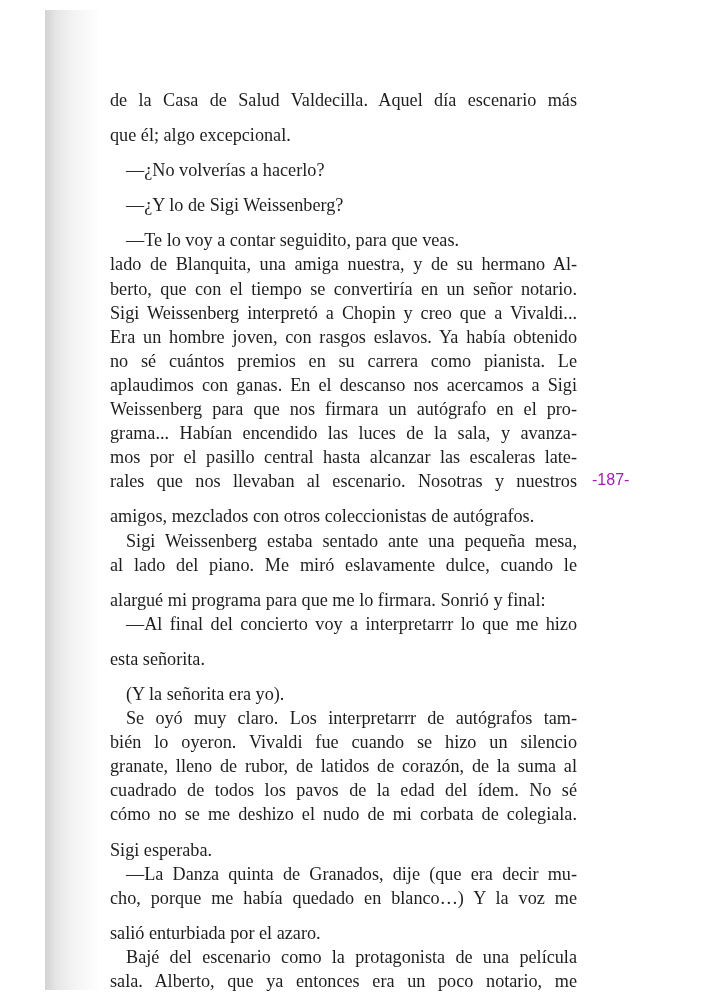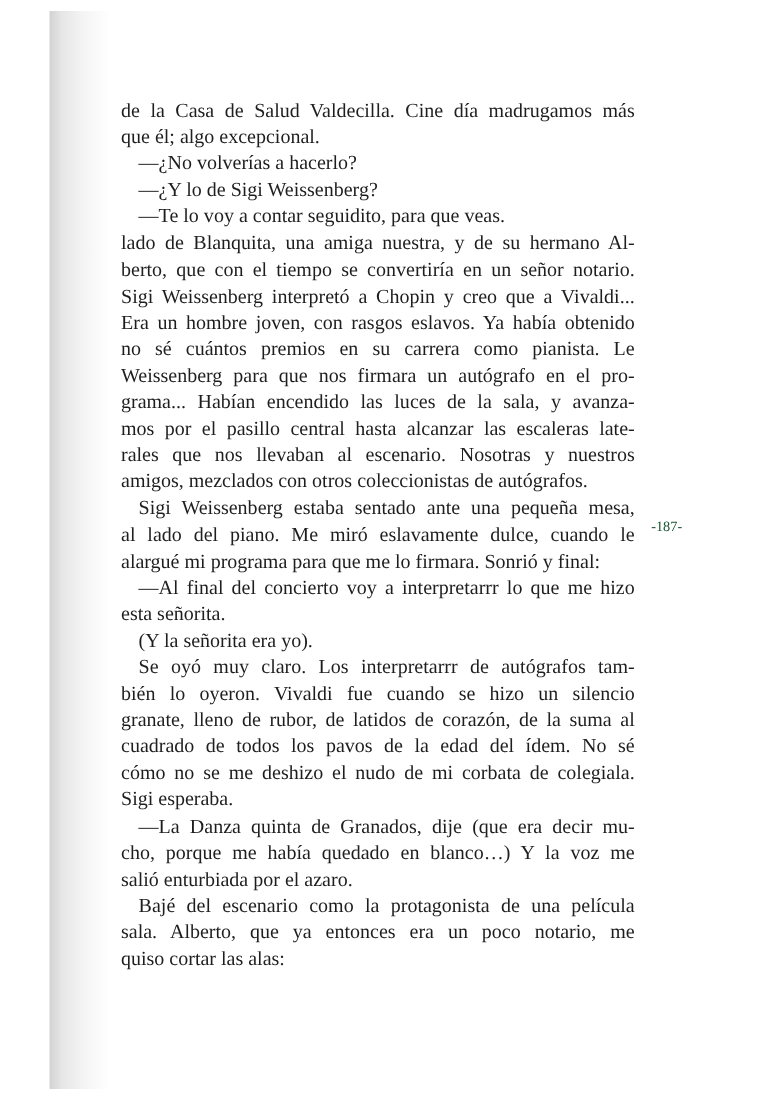--- a/index.html
+++ b/index.html
@@ -11,44 +11,45 @@
     }
     .edge-shade {
       position: absolute; left: 45px; top: 10px; width: 55px; height: 980px;
       background: linear-gradient(to right, #d2d2d2 0%, #e6e6e6 20%, #f4f4f4 55%, #ffffff 100%);
     }
     .page-text {
       position: absolute; left: 110px; top: 88px; width: 467px;
       font-size: 18.2px; line-height: 24.1px;
     }
     .line { display: block; white-space: nowrap; text-align: justify; text-align-last: justify; height: 24.1px; }
-    .line.last { text-align-last: left; }
+    .line.last { text-align-last: left; margin-top: 11px; }
     .line.indent { padding-left: 16px; }
     .page-number {
       position: absolute; left: 592px; top: 471px;
-      font-family: Liberation Serif, serif;
-      font-size: 13px; color: #14532d;
+      font-family: Liberation Sans, sans-serif;
+      font-size: 16px; color: #a21caf;
     }
   </style>
 </head>
 <body>
 
 <div class="edge-shade"></div>
 
 <div class="page-text" id="page-text">
-    <span class="line">de la Casa de Salud Valdecilla. Cine día madrugamos más</span>
+    <span class="line">de la Casa de Salud Valdecilla. Aquel día escenario más</span>
     <span class="line last">que él; algo excepcional.</span>
     <span class="line indent last">—¿No volverías a hacerlo?</span>
     <span class="line indent last">—¿Y lo de Sigi Weissenberg?</span>
     <span class="line indent last">—Te lo voy a contar seguidito, para que veas.</span>
     <span class="line">lado de Blanquita, una amiga nuestra, y de su hermano Al-</span>
     <span class="line">berto, que con el tiempo se convertiría en un señor notario.</span>
     <span class="line">Sigi Weissenberg interpretó a Chopin y creo que a Vivaldi...</span>
     <span class="line">Era un hombre joven, con rasgos eslavos. Ya había obtenido</span>
     <span class="line">no sé cuántos premios en su carrera como pianista. Le</span>
+    <span class="line">aplaudimos con ganas. En el descanso nos acercamos a Sigi</span>
     <span class="line">Weissenberg para que nos firmara un autógrafo en el pro-</span>
     <span class="line">grama... Habían encendido las luces de la sala, y avanza-</span>
     <span class="line">mos por el pasillo central hasta alcanzar las escaleras late-</span>
     <span class="line">rales que nos llevaban al escenario. Nosotras y nuestros</span>
     <span class="line last">amigos, mezclados con otros coleccionistas de autógrafos.</span>
     <span class="line indent">Sigi Weissenberg estaba sentado ante una pequeña mesa,</span>
     <span class="line">al lado del piano. Me miró eslavamente dulce, cuando le</span>
     <span class="line last">alargué mi programa para que me lo firmara. Sonrió y final:</span>
     <span class="line indent">—Al final del concierto voy a interpretarrr lo que me hizo</span>
     <span class="line last">esta señorita.</span>

